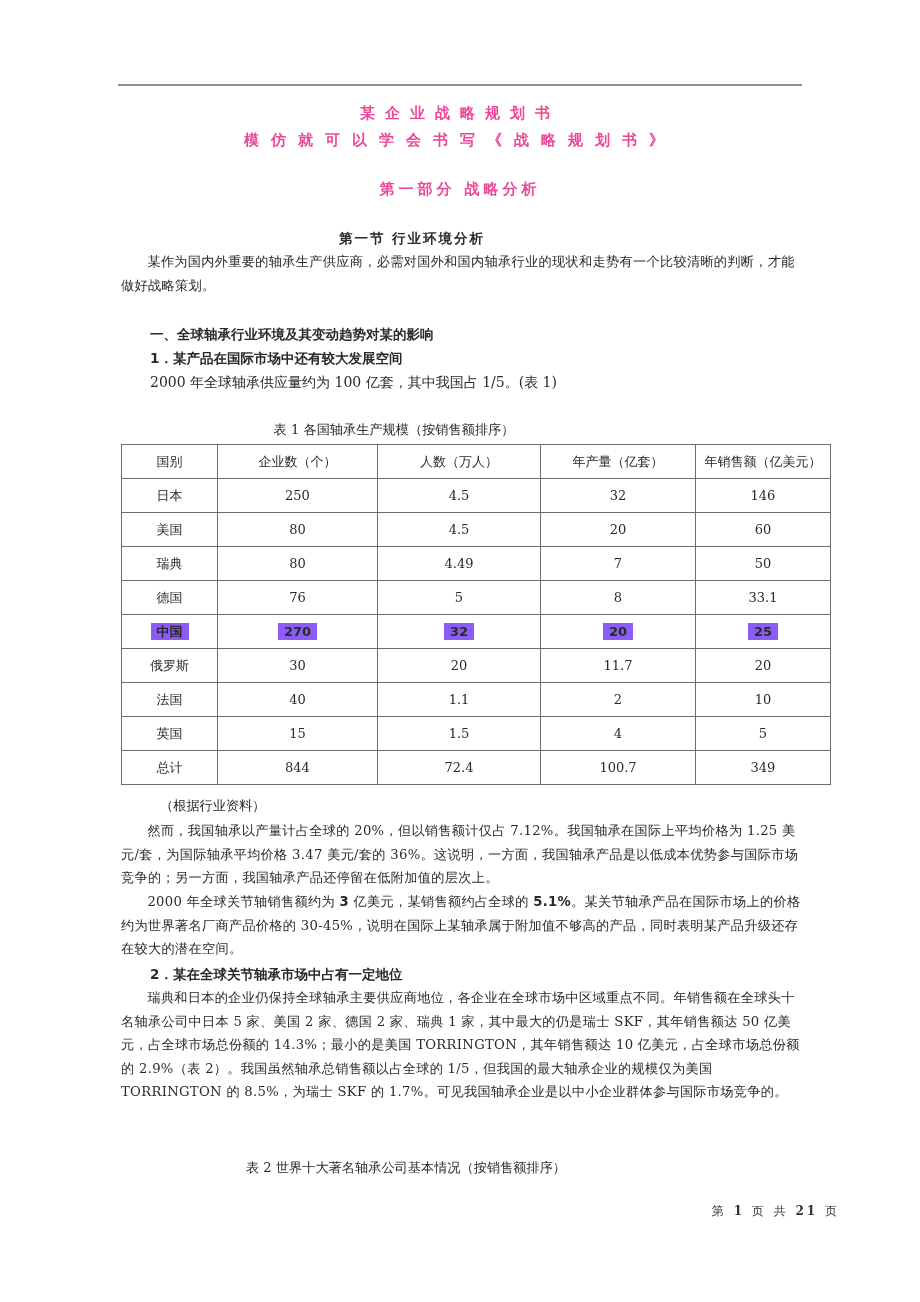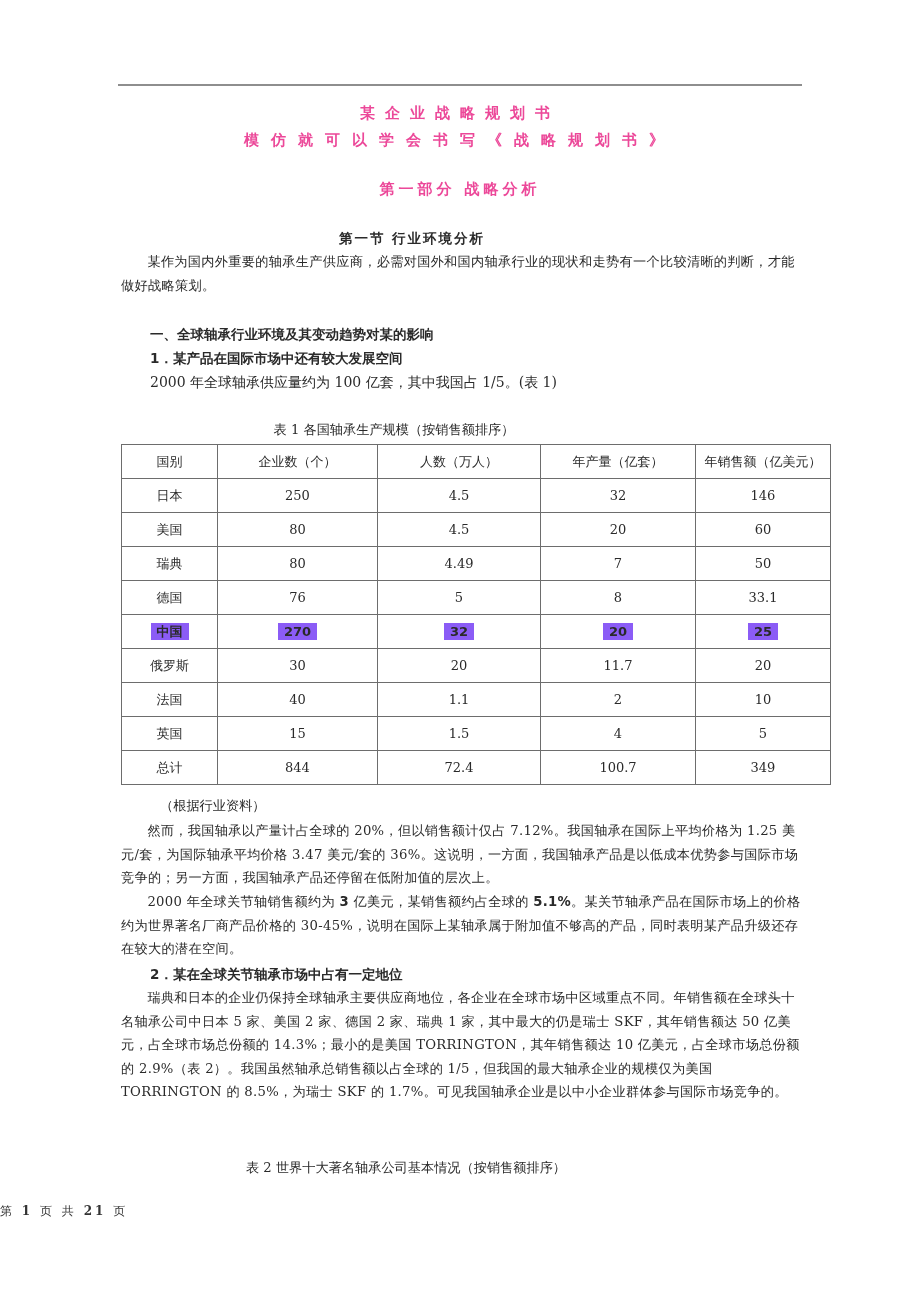--- a/index.html
+++ b/index.html
@@ -36,21 +36,21 @@
   }
   table.t1 td, table.t1 th {
     border: 1.5px solid #6d6d6d; text-align: center; height: 33px; padding: 0;
     font-weight: normal; color: #2a2a2a;
   }
   table.t1 tr.highlight td { font-weight: bold; font-family: "DejaVu Sans", sans-serif; }
   table.t1 tr.highlight td span { background: #8b5cf6; padding: 1px 6px; }
   .source { position: absolute; left: 160px; top: 797px; font-size: 13.2px; }
   .b { font-weight: bold; font-family: "DejaVu Sans", sans-serif; }
   .footer {
-    position: absolute; left: 0; width: 840px; top: 1203px; text-align: left;
+    position: absolute; left: 0; width: 840px; top: 1203px; text-align: right;
     font-size: 12px; letter-spacing: 3px; color: #333;
   }
   .footer .num { font-weight: bold; }
 </style>
 </head>
 <body>
 
 <div class="top-rule"></div>
 
 <div class="title1">某企业战略规划书</div>

